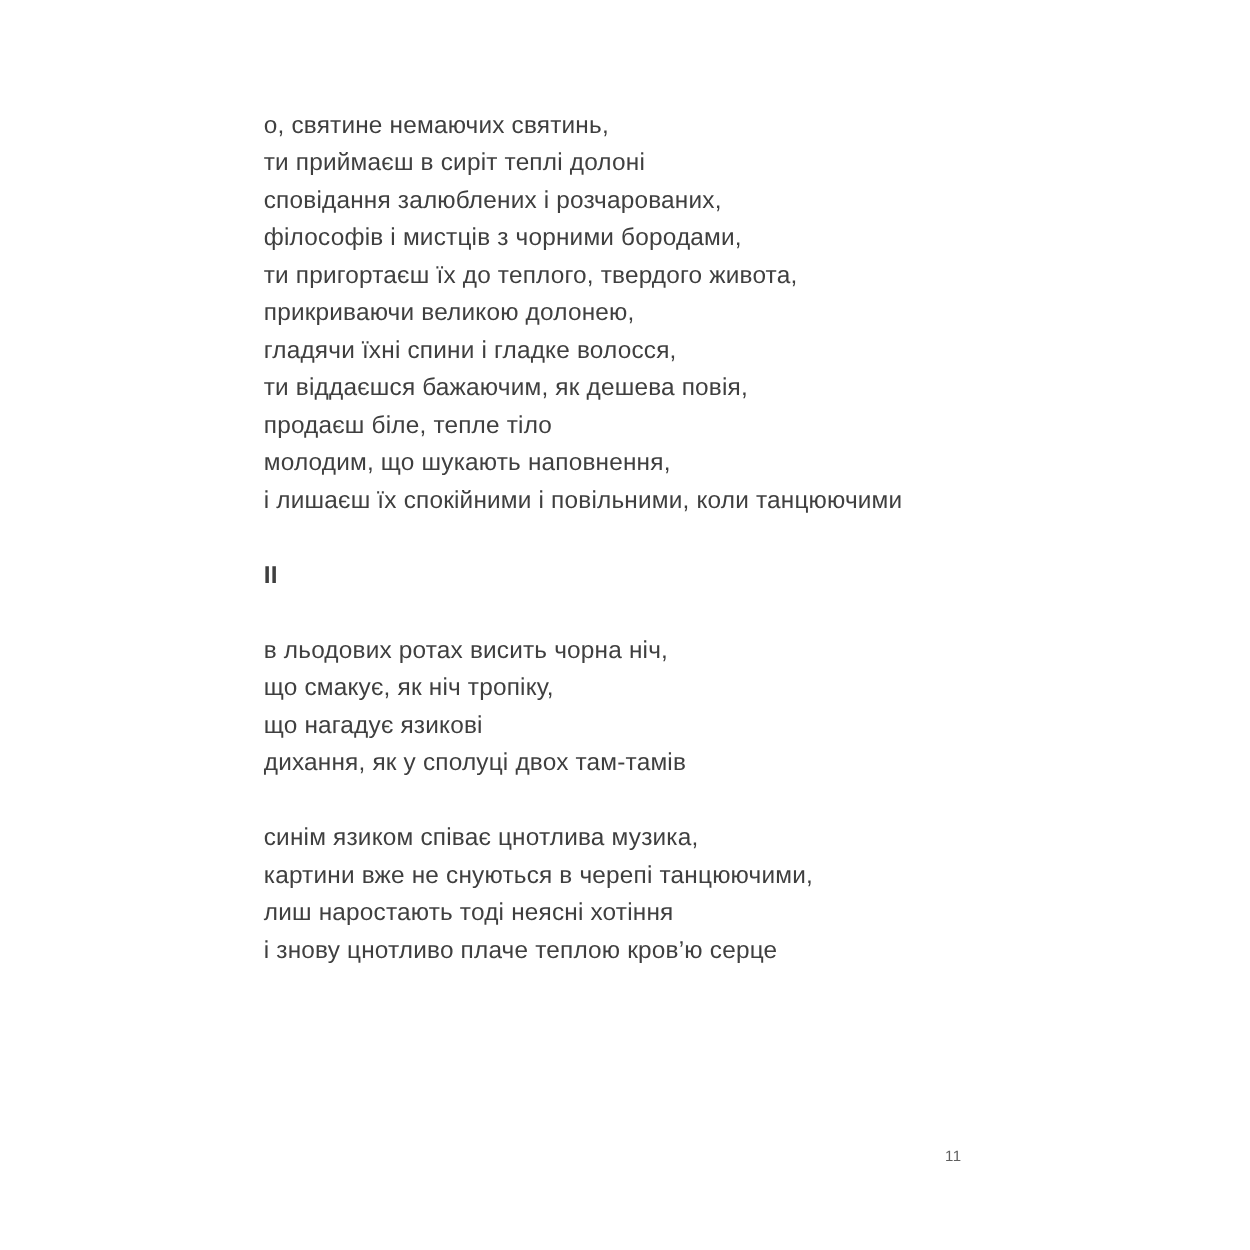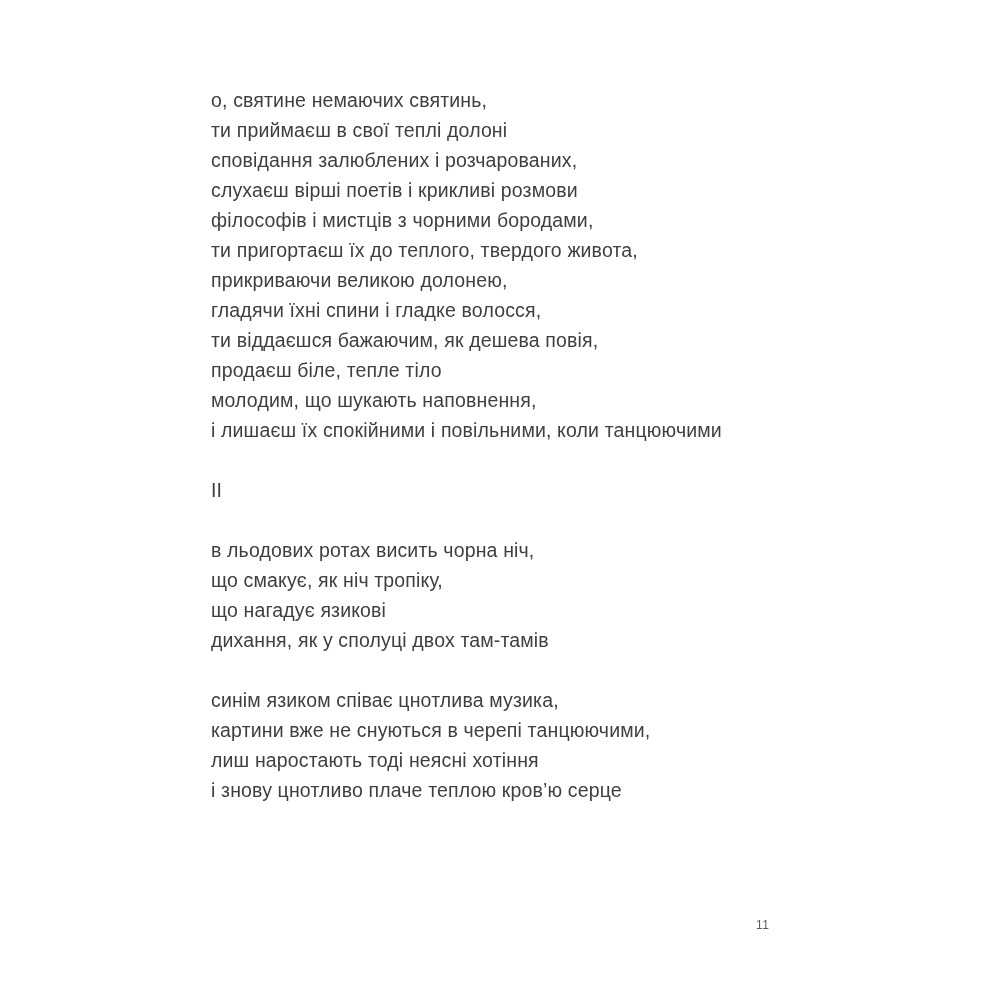--- a/index.html
+++ b/index.html
@@ -27,20 +27,21 @@
     line-height: 30px;
     color: #3f3f3f;
     letter-spacing: 0.15px;
     white-space: nowrap;
   }
   .stanza {
     margin: 0 0 30px 0;
   }
   .section-label {
     margin: 0 0 30px 0;
+    font-weight: bold;
   }
   .poem-line {
     height: 30px;
   }
   .page-number {
     position: absolute;
     left: 756px;
     top: 915px;
     font-size: 12px;
     line-height: 20px;
@@ -50,23 +51,22 @@
 </style>
 </head>
 <body>
 
 <div class="page">
 
   <div class="poem">
 
     <div class="stanza">
       <div class="poem-line">о, святине немаючих святинь,</div>
-      <div class="poem-line">ти приймаєш в свої теплі долоні</div>
+      <div class="poem-line">ти приймаєш в сиріт теплі долоні</div>
       <div class="poem-line">сповідання залюблених і розчарованих,</div>
-      <div class="poem-line">слухаєш вірші поетів і крикливі розмови</div>
       <div class="poem-line">філософів і мистців з чорними бородами,</div>
       <div class="poem-line">ти пригортаєш їх до теплого, твердого живота,</div>
       <div class="poem-line">прикриваючи великою долонею,</div>
       <div class="poem-line">гладячи їхні спини і гладке волосся,</div>
       <div class="poem-line">ти віддаєшся бажаючим, як дешева повія,</div>
       <div class="poem-line">продаєш біле, тепле тіло</div>
       <div class="poem-line">молодим, що шукають наповнення,</div>
       <div class="poem-line">і лишаєш їх спокійними і повільними, коли танцюючими</div>
     </div>
 

